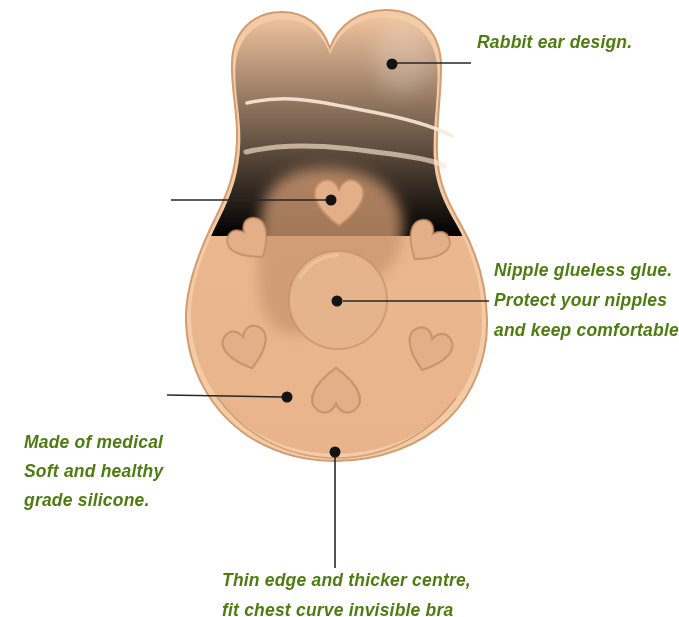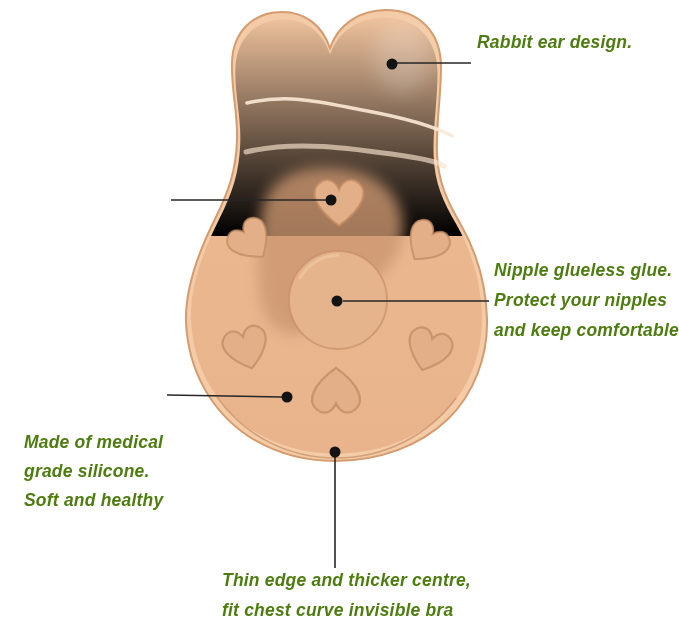--- a/index.html
+++ b/index.html
@@ -107,22 +107,22 @@
 
 
   <div class="ann ann-nipple">
     <span class="t">Nipple glueless glue.</span>
     <span class="t">Protect your nipples</span>
     <span class="t">and keep comfortable</span>
   </div>
 
   <div class="ann ann-silicone">
     <span class="t">Made of medical</span>
+    <span class="t">Soft and healthy</span>
     <span class="t">grade silicone.</span>
-    <span class="t">Soft and healthy</span>
   </div>
 
   <div class="ann ann-edge">
     <span class="t">Thin edge and thicker centre,</span>
     <span class="t">fit chest curve invisible bra</span>
   </div>
 
 </div>
 
 </body></html>

